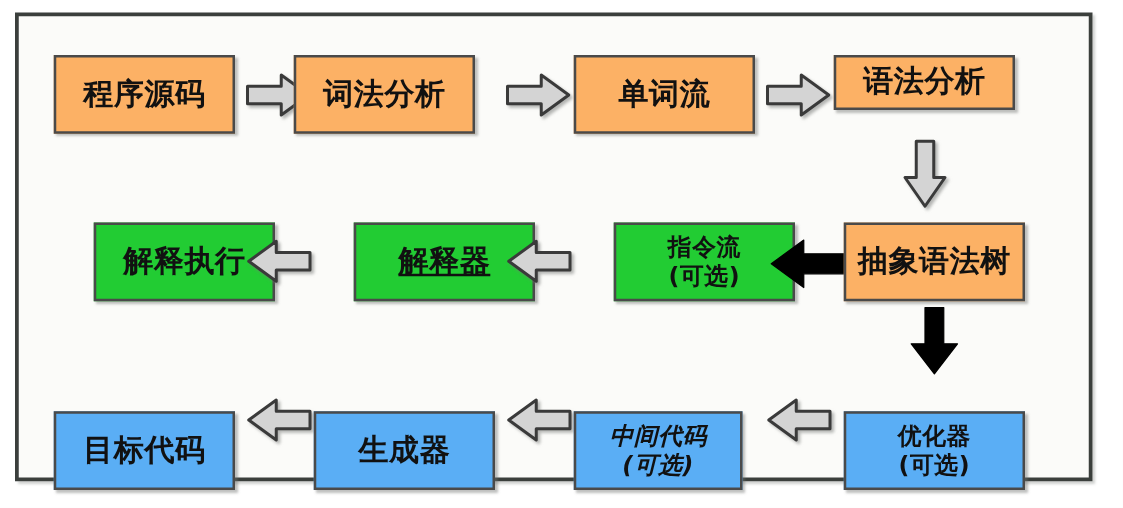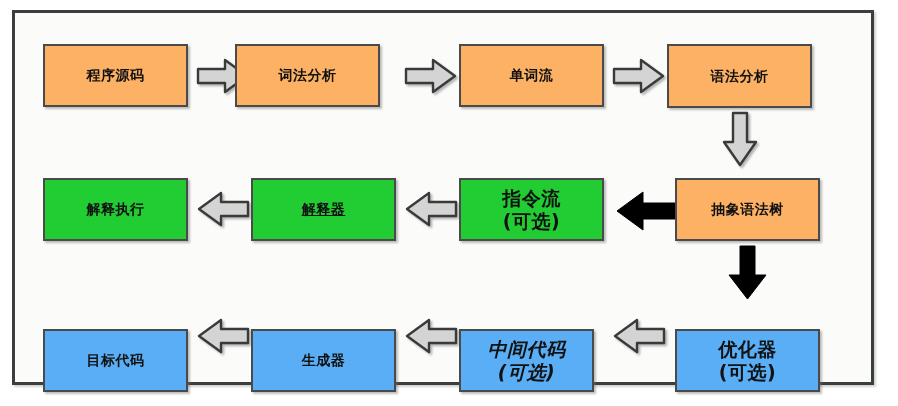--- a/index.html
+++ b/index.html
@@ -41,24 +41,24 @@
     letter-spacing: 0.5px;
     line-height: 1.16;
     box-shadow: 2px 2px 2px rgba(110,112,110,0.45);
     user-select: none;
   }
   .node .lbl {
     display: block;
     width: 100%;
   }
   .node.orange { background: #fcb165; }
-  .node.green  { background: #22cc33; }
+  .node.green  { background: #22cc33; margin-left: 32px; }
   .node.blue   { background: #5aaef5; margin-top: 24px; }
 
-  .node.one-line { font-size: 14px; }
+  .node.one-line { font-size: 24px; }
   .node.two-line { font-size: 19px; }
   .node .sub { display:block; font-size: 19px; font-weight: bold; }
 
   
   .arrow {
     position: absolute;
   }
   .arrow svg { display: block; overflow: visible; }
 
   .shadowed { filter: drop-shadow(2px 2px 1.2px rgba(120,122,120,0.55)); }
@@ -92,21 +92,21 @@
     <div class="node orange one-line" style="left:444px; top:31px; width:145px; height:63px;">
       <span class="lbl">单词流</span>
     </div>
 
     <div class="arrow shadowed" style="left:598px; top:45px;">
       <svg width="52" height="36" viewBox="0 0 52 36">
         <path d="M1,11 L28,11 L28,2 L50,18 L28,34 L28,25 L1,25 Z" fill="#d4d4d4" stroke="#3a3a3a" stroke-width="2.4" stroke-linejoin="round"></path>
       </svg>
     </div>
 
-    <div class="node orange one-line" style="left:652px; top:31px; width:145px; height:64px;">
+    <div class="node orange one-line" style="left:652px; top:31px; width:145px; height:44px;">
       <span class="lbl">语法分析</span>
     </div>
 
     <div class="arrow shadowed" style="left:706px; top:99px;">
       <svg width="38" height="56" viewBox="0 0 38 56">
         <path d="M12,1 L26,1 L26,30 L35,30 L19,53 L3,30 L12,30 Z" fill="#d4d4d4" stroke="#3a3a3a" stroke-width="2.4" stroke-linejoin="round"></path>
       </svg>
     </div>
 
     <div class="node green one-line" style="left:28px; top:165px; width:145px; height:63px;">

